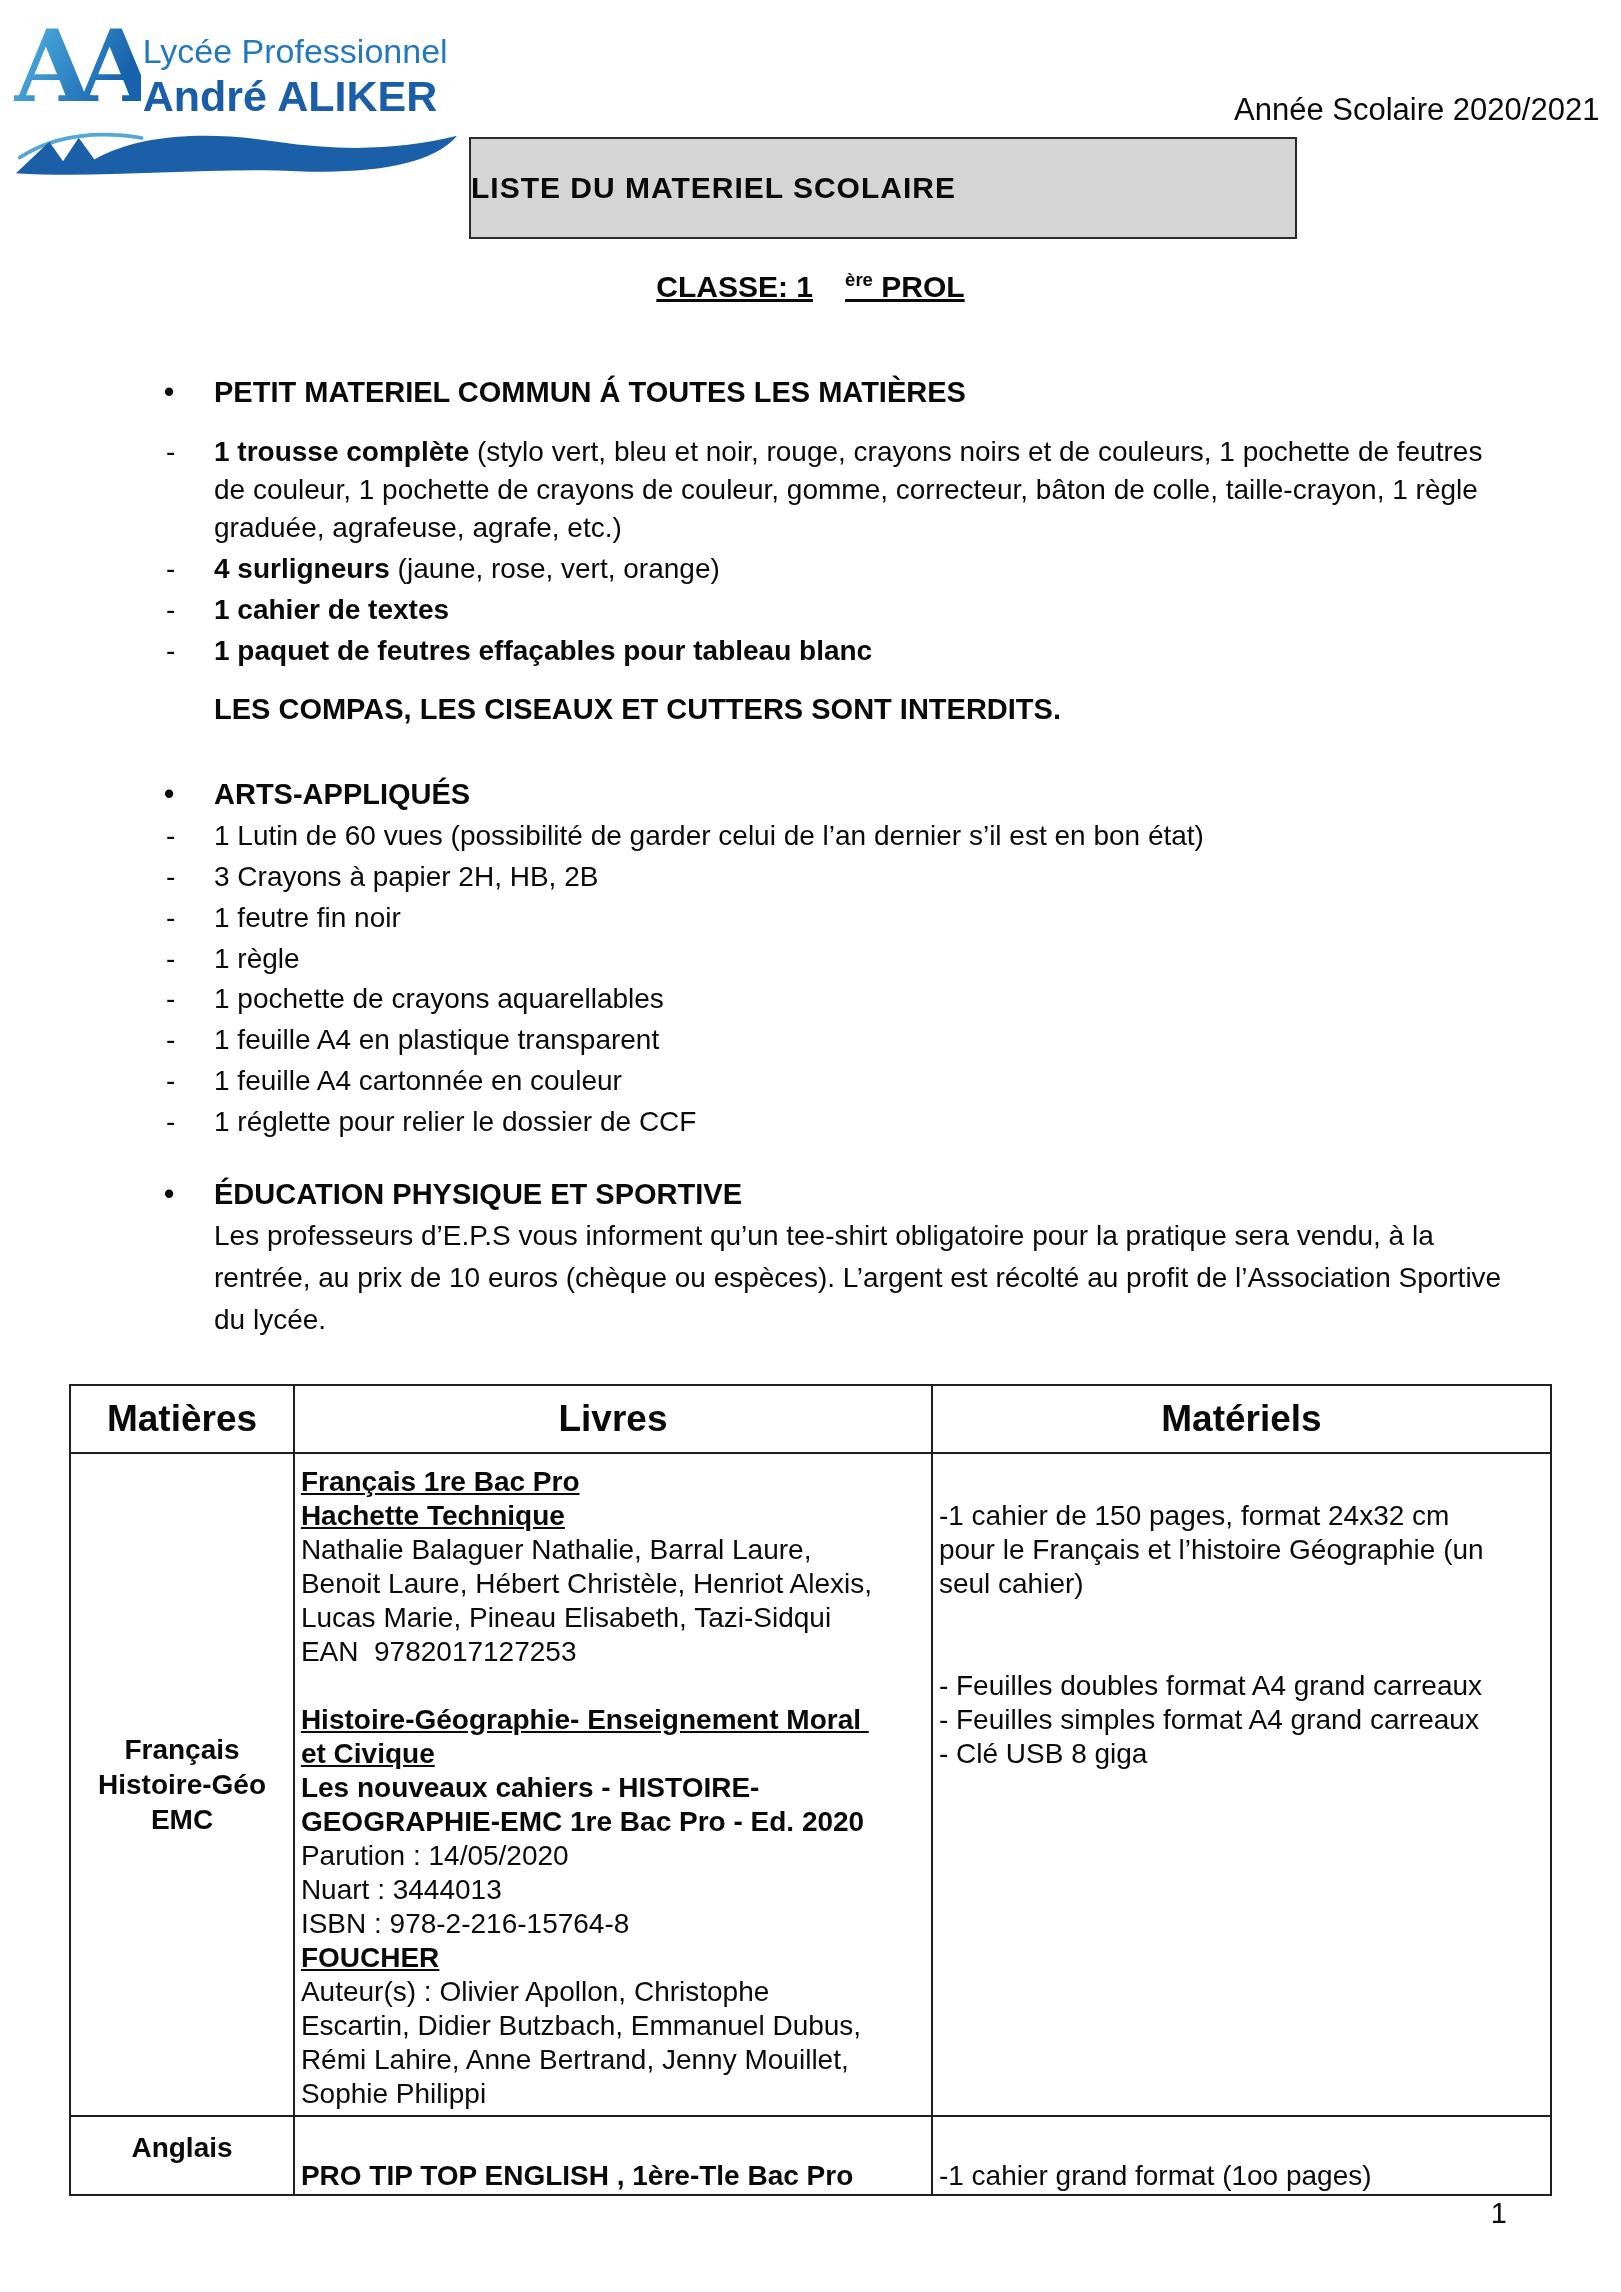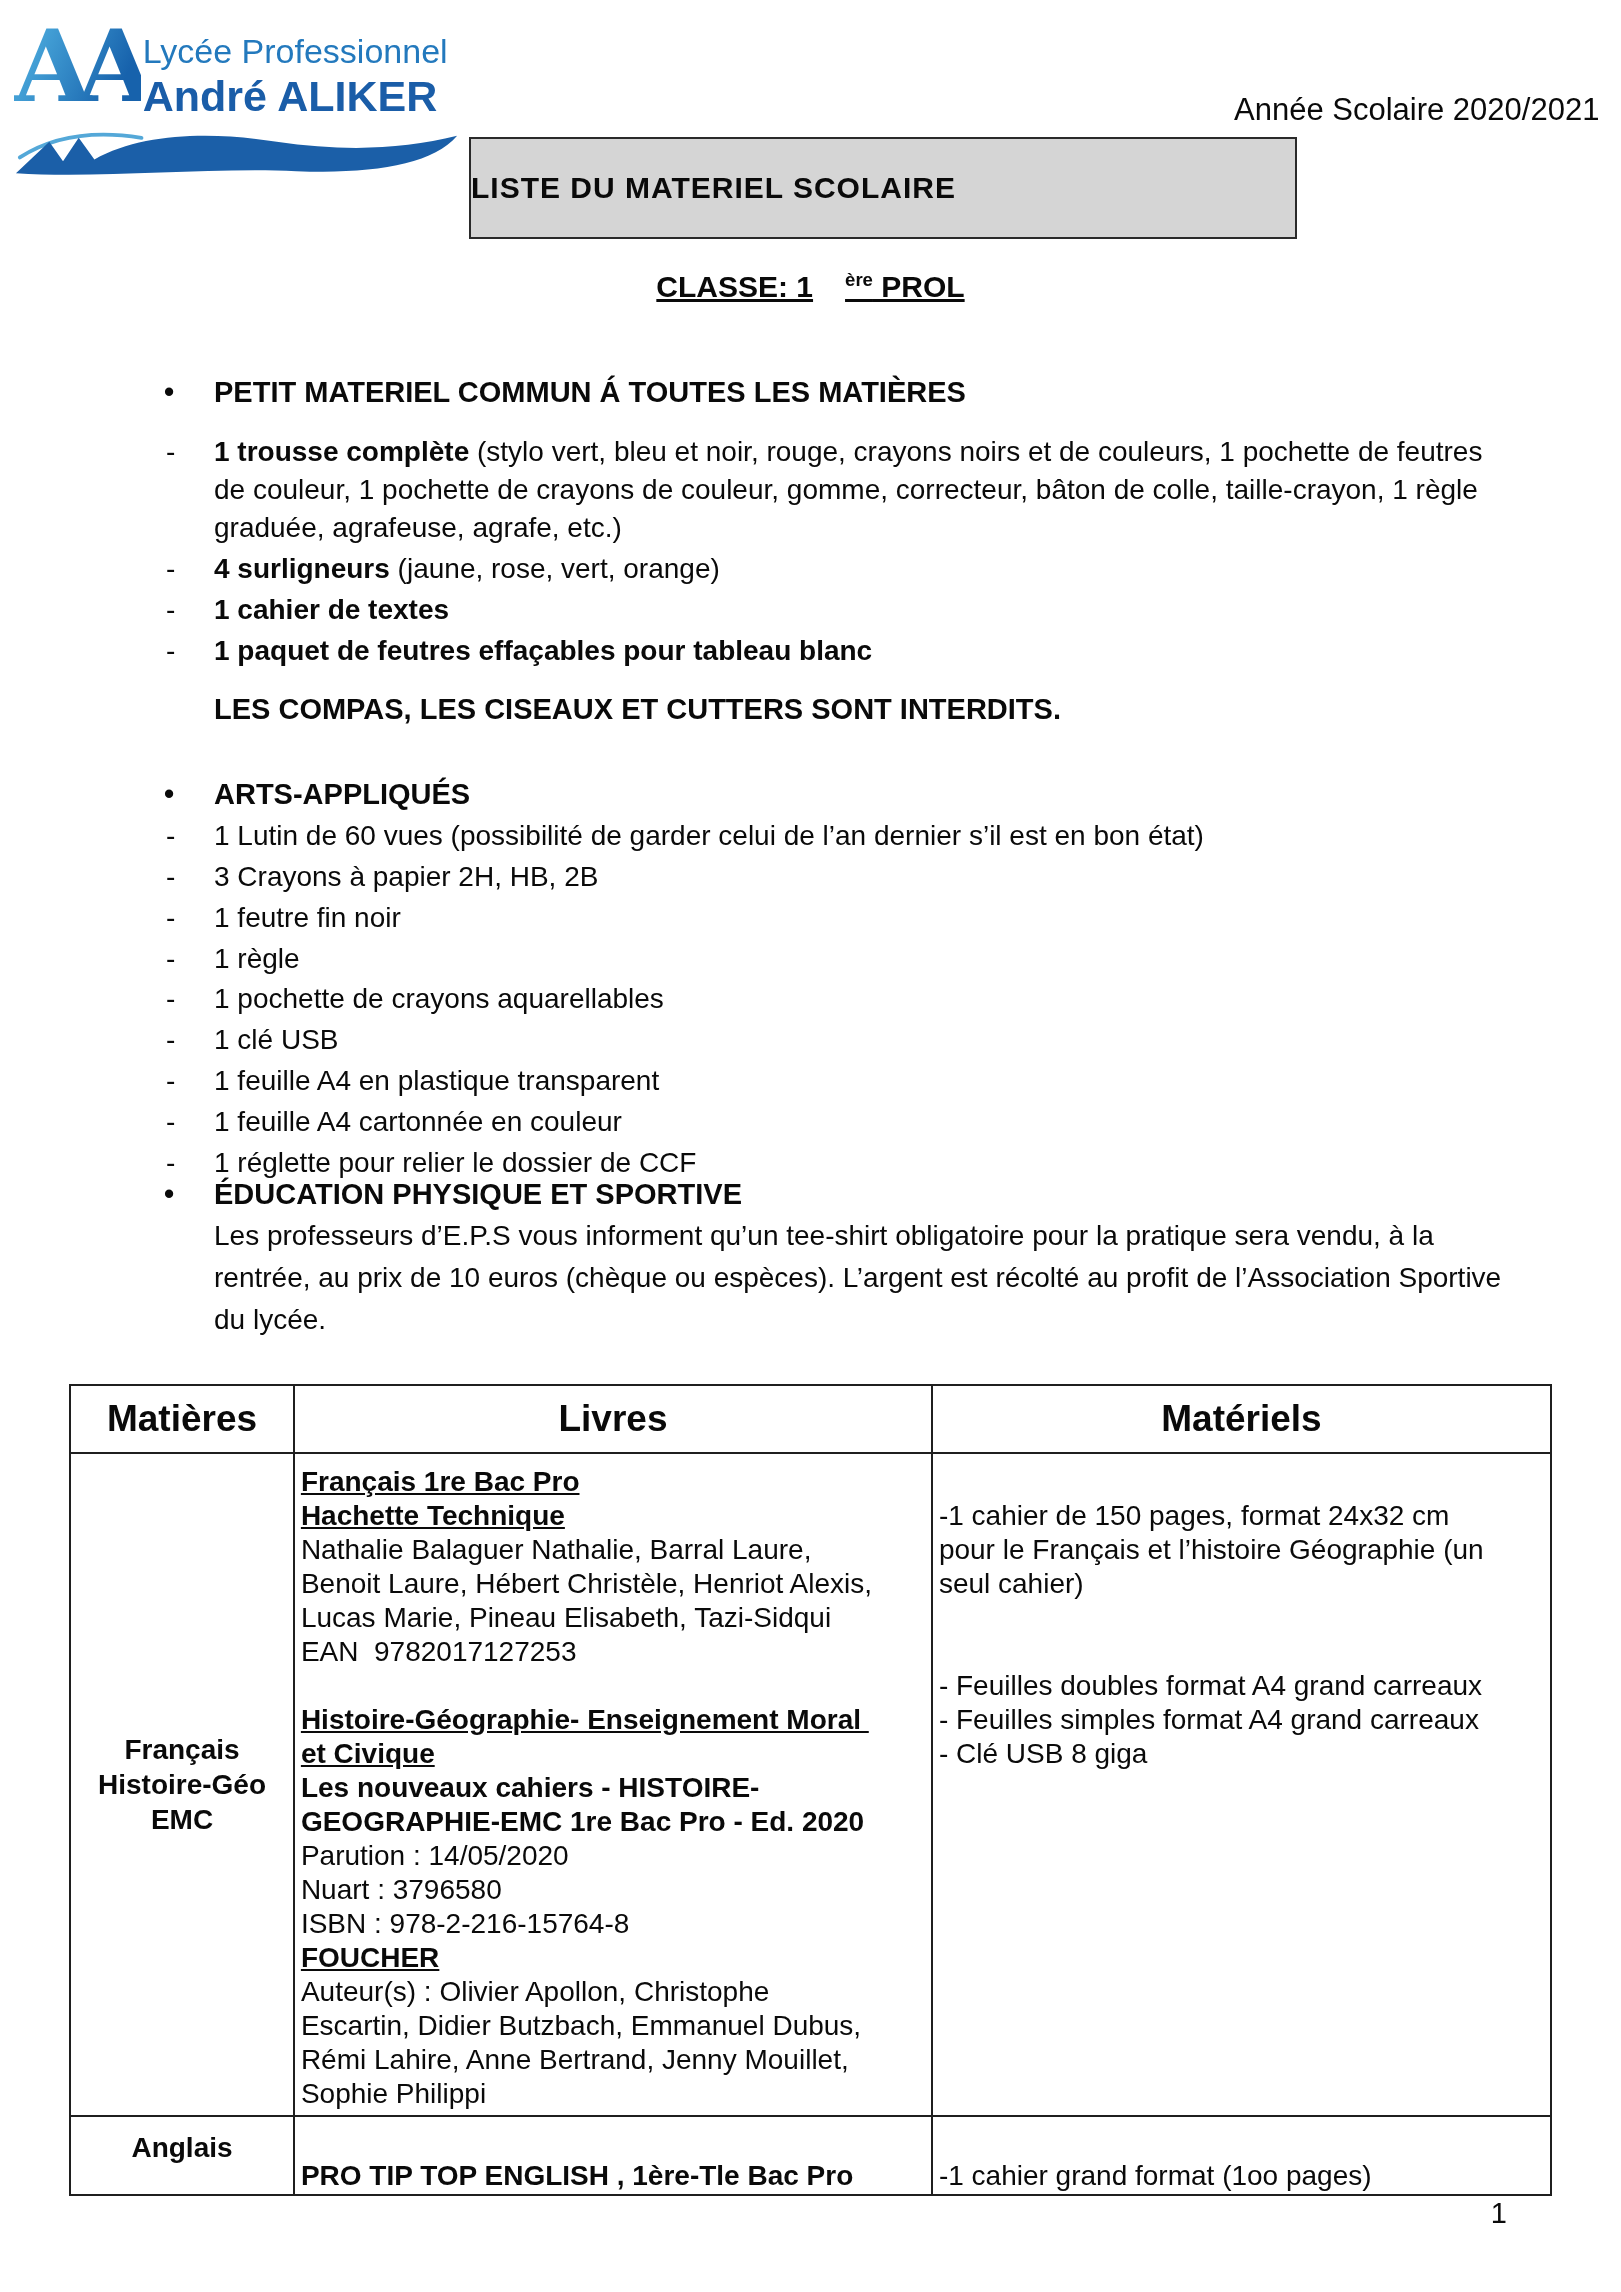--- a/index.html
+++ b/index.html
@@ -117,21 +117,20 @@
         <div class="item"><span data-item=".">1 Lutin de 60 vues (possibilité de garder celui de l’an dernier s’il est en bon état)</span></div>
 
         <div class="item"><span data-item=".">3 Crayons à papier 2H, HB, 2B</span></div>
 
         <div class="item"><span data-item=".">1 feutre fin noir</span></div>
 
         <div class="item"><span data-item=".">1 règle</span></div>
 
         <div class="item"><span data-item=".">1 pochette de crayons aquarellables</span></div>
 
-        <div class="item"><span data-item=".">1 clé USB</span></div>
 
         <div class="item"><span data-item=".">1 feuille A4 en plastique transparent</span></div>
 
         <div class="item"><span data-item=".">1 feuille A4 cartonnée en couleur</span></div>
 
         <div class="item"><span data-item=".">1 réglette pour relier le dossier de CCF</span></div>
       </div>
   </div>
 
   <div class="sec sec-eps">
@@ -167,21 +166,21 @@
             <div class="ln"><span data-item="pre">Nathalie Balaguer Nathalie, Barral Laure,</span><b data-item="bold"></b><span data-item="post"></span></div>
             <div class="ln"><span data-item="pre">Benoit Laure, Hébert Christèle, Henriot Alexis,</span><b data-item="bold"></b><span data-item="post"></span></div>
             <div class="ln"><span data-item="pre">Lucas Marie, Pineau Elisabeth, Tazi-Sidqui</span><b data-item="bold"></b><span data-item="post"></span></div>
             <div class="ln"><span data-item="pre">EAN  9782017127253</span><b data-item="bold"></b><span data-item="post"></span></div>
             <div class="ln"><span data-item="pre"></span><b data-item="bold"></b><span data-item="post"></span></div>
             <div class="ln bu"><span data-item="pre">Histoire-Géographie- Enseignement Moral </span><b data-item="bold"></b><span data-item="post"></span></div>
             <div class="ln bu"><span data-item="pre">et Civique</span><b data-item="bold"></b><span data-item="post"></span></div>
             <div class="ln b"><span data-item="pre">Les nouveaux cahiers - HISTOIRE-</span><b data-item="bold"></b><span data-item="post"></span></div>
             <div class="ln b"><span data-item="pre">GEOGRAPHIE-EMC 1re Bac Pro - Ed. 2020</span><b data-item="bold"></b><span data-item="post"></span></div>
             <div class="ln"><span data-item="pre">Parution : 14/05/2020</span><b data-item="bold"></b><span data-item="post"></span></div>
-            <div class="ln"><span data-item="pre">Nuart : 3796580</span><b data-item="bold"></b><span data-item="post"></span></div>
+            <div class="ln"><span data-item="pre">Nuart : 3444013</span><b data-item="bold"></b><span data-item="post"></span></div>
             <div class="ln"><span data-item="pre">ISBN : 978-2-216-15764-8</span><b data-item="bold"></b><span data-item="post"></span></div>
             <div class="ln bu"><span data-item="pre">FOUCHER</span><b data-item="bold"></b><span data-item="post"></span></div>
             <div class="ln"><span data-item="pre"></span><b data-item="bold">Auteur(s) : </b><span data-item="post">Olivier Apollon, Christophe</span></div>
             <div class="ln"><span data-item="pre">Escartin, Didier Butzbach, Emmanuel Dubus,</span><b data-item="bold"></b><span data-item="post"></span></div>
             <div class="ln"><span data-item="pre">Rémi Lahire, Anne Bertrand, Jenny Mouillet,</span><b data-item="bold"></b><span data-item="post"></span></div>
             <div class="ln"><span data-item="pre">Sophie Philippi</span><b data-item="bold"></b><span data-item="post"></span></div>
           </td>
         <td class="body-cell">
 
         <div class="ln"><span data-item="pre"></span><b data-item="bold"></b><span data-item="post"></span></div>

